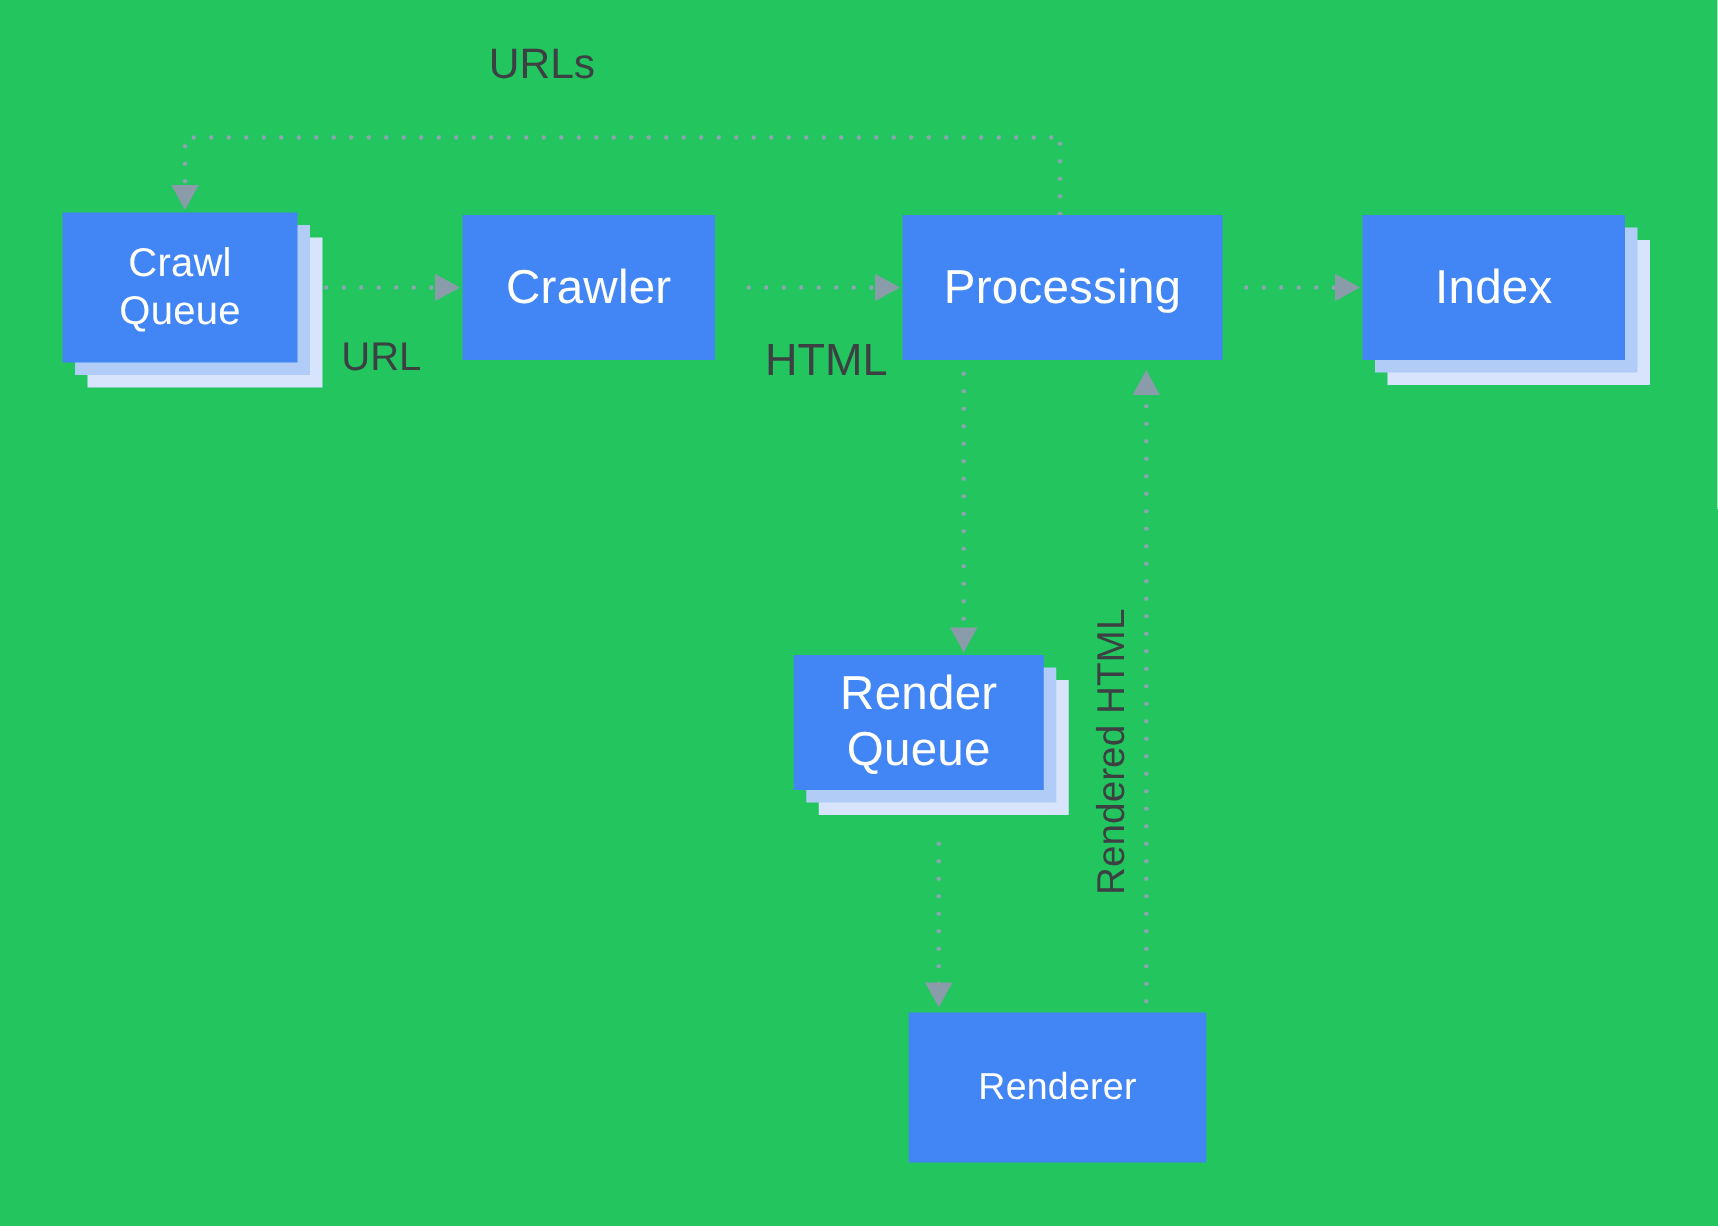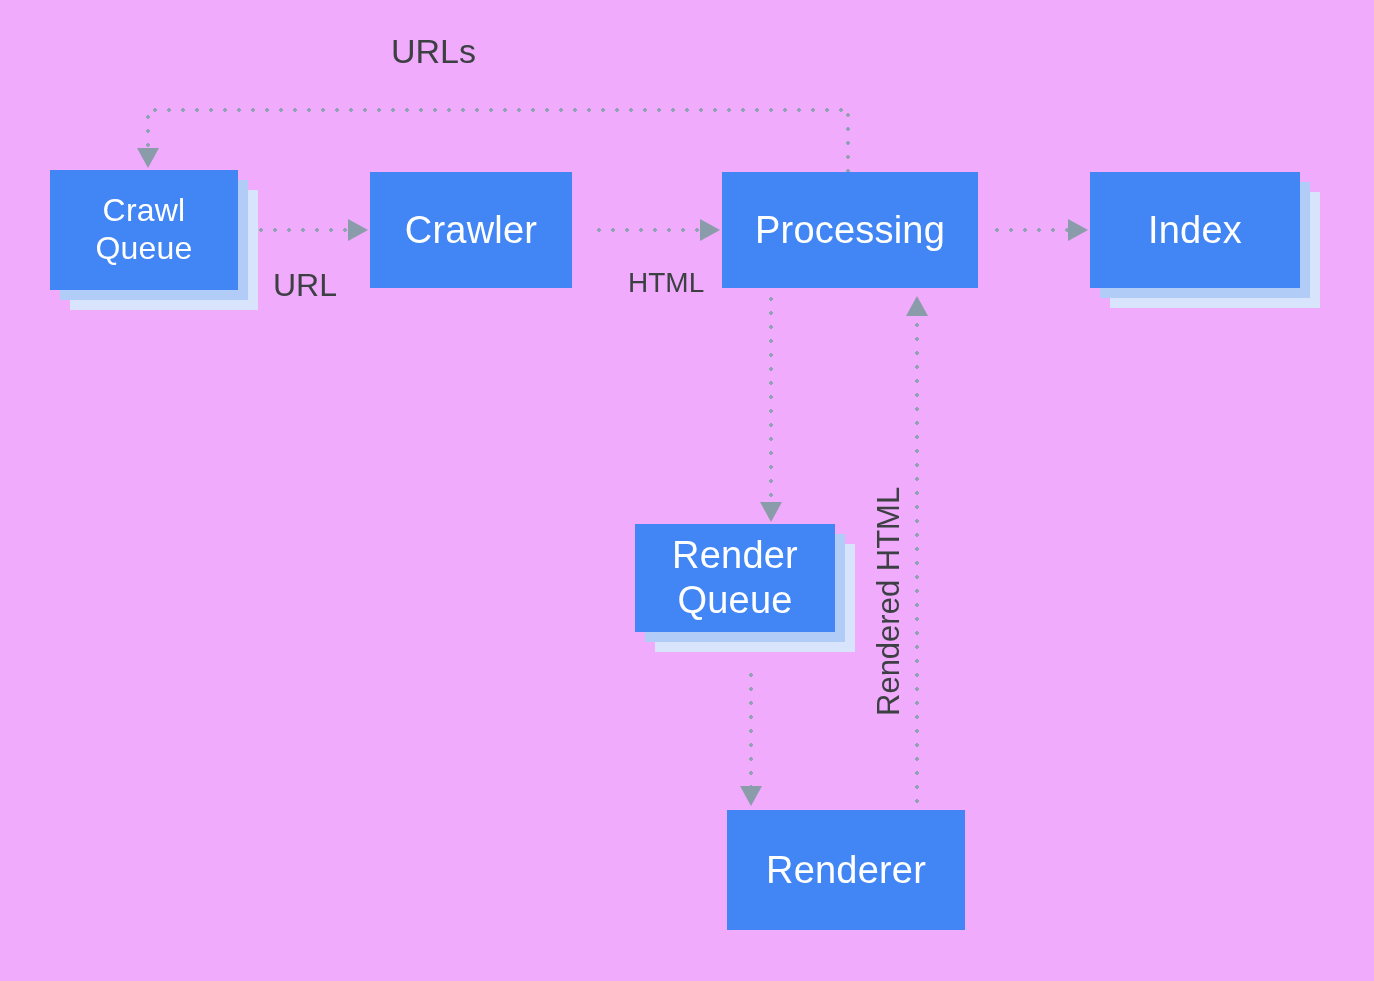--- a/index.html
+++ b/index.html
@@ -7,21 +7,21 @@
     padding: 0;
     background: #ffffff;
   }
   body {
     font-family: "Liberation Sans", sans-serif;
   }
   #canvas {
     position: relative;
     width: 1374px;
     height: 981px;
-    background: #f0abfc;
+    background: #22c55e;
     overflow: hidden;
   }
 
   
   .node {
     position: absolute;
     box-sizing: border-box;
   }
   .node .face {
     position: absolute;
@@ -128,21 +128,21 @@
   <div class="dotline v" style="left:749px; top:668px; height:120px;"></div>
   <div class="arrow down" style="left:740px; top:786px;"></div>
 
   <div class="dotline v" style="left:915px; top:318px; height:494px;"></div>
   <div class="arrow up" style="left:906px; top:296px;"></div>
 
   <div class="elabel" style="left:391px; top:32px; font-size:34px;">URLs</div>
 
   <div class="elabel" style="left:273px; top:267px; font-size:32px;text-align:right;">URL</div>
 
-  <div class="elabel" style="left:628px; top:267px; font-size:28px;">HTML</div>
+  <div class="elabel" style="left:612px; top:267px; font-size:36px;">HTML</div>
 
   <div class="elabel vert" style="left:871px; top:716px; font-size:31px;">Rendered HTML</div>
 
   <div class="node" style="left:50px; top:170px; width:188px; height:120px;">
     <div class="sh2"></div>
     <div class="sh1"></div>
     <div class="face" style="font-size:32px;">Crawl
 Queue</div>
   </div>
 
@@ -161,16 +161,16 @@
   </div>
 
   <div class="node" style="left:635px; top:524px; width:200px; height:108px;">
     <div class="sh2"></div>
     <div class="sh1"></div>
     <div class="face" style="font-size:38px;">Render
 Queue</div>
   </div>
 
   <div class="node" style="left:727px; top:810px; width:238px; height:120px;">
-    <div class="face" style="font-size:38px;">Renderer</div>
+    <div class="face" style="font-size:30px;">Renderer</div>
   </div>
 
 </div>
 
 </body></html>

